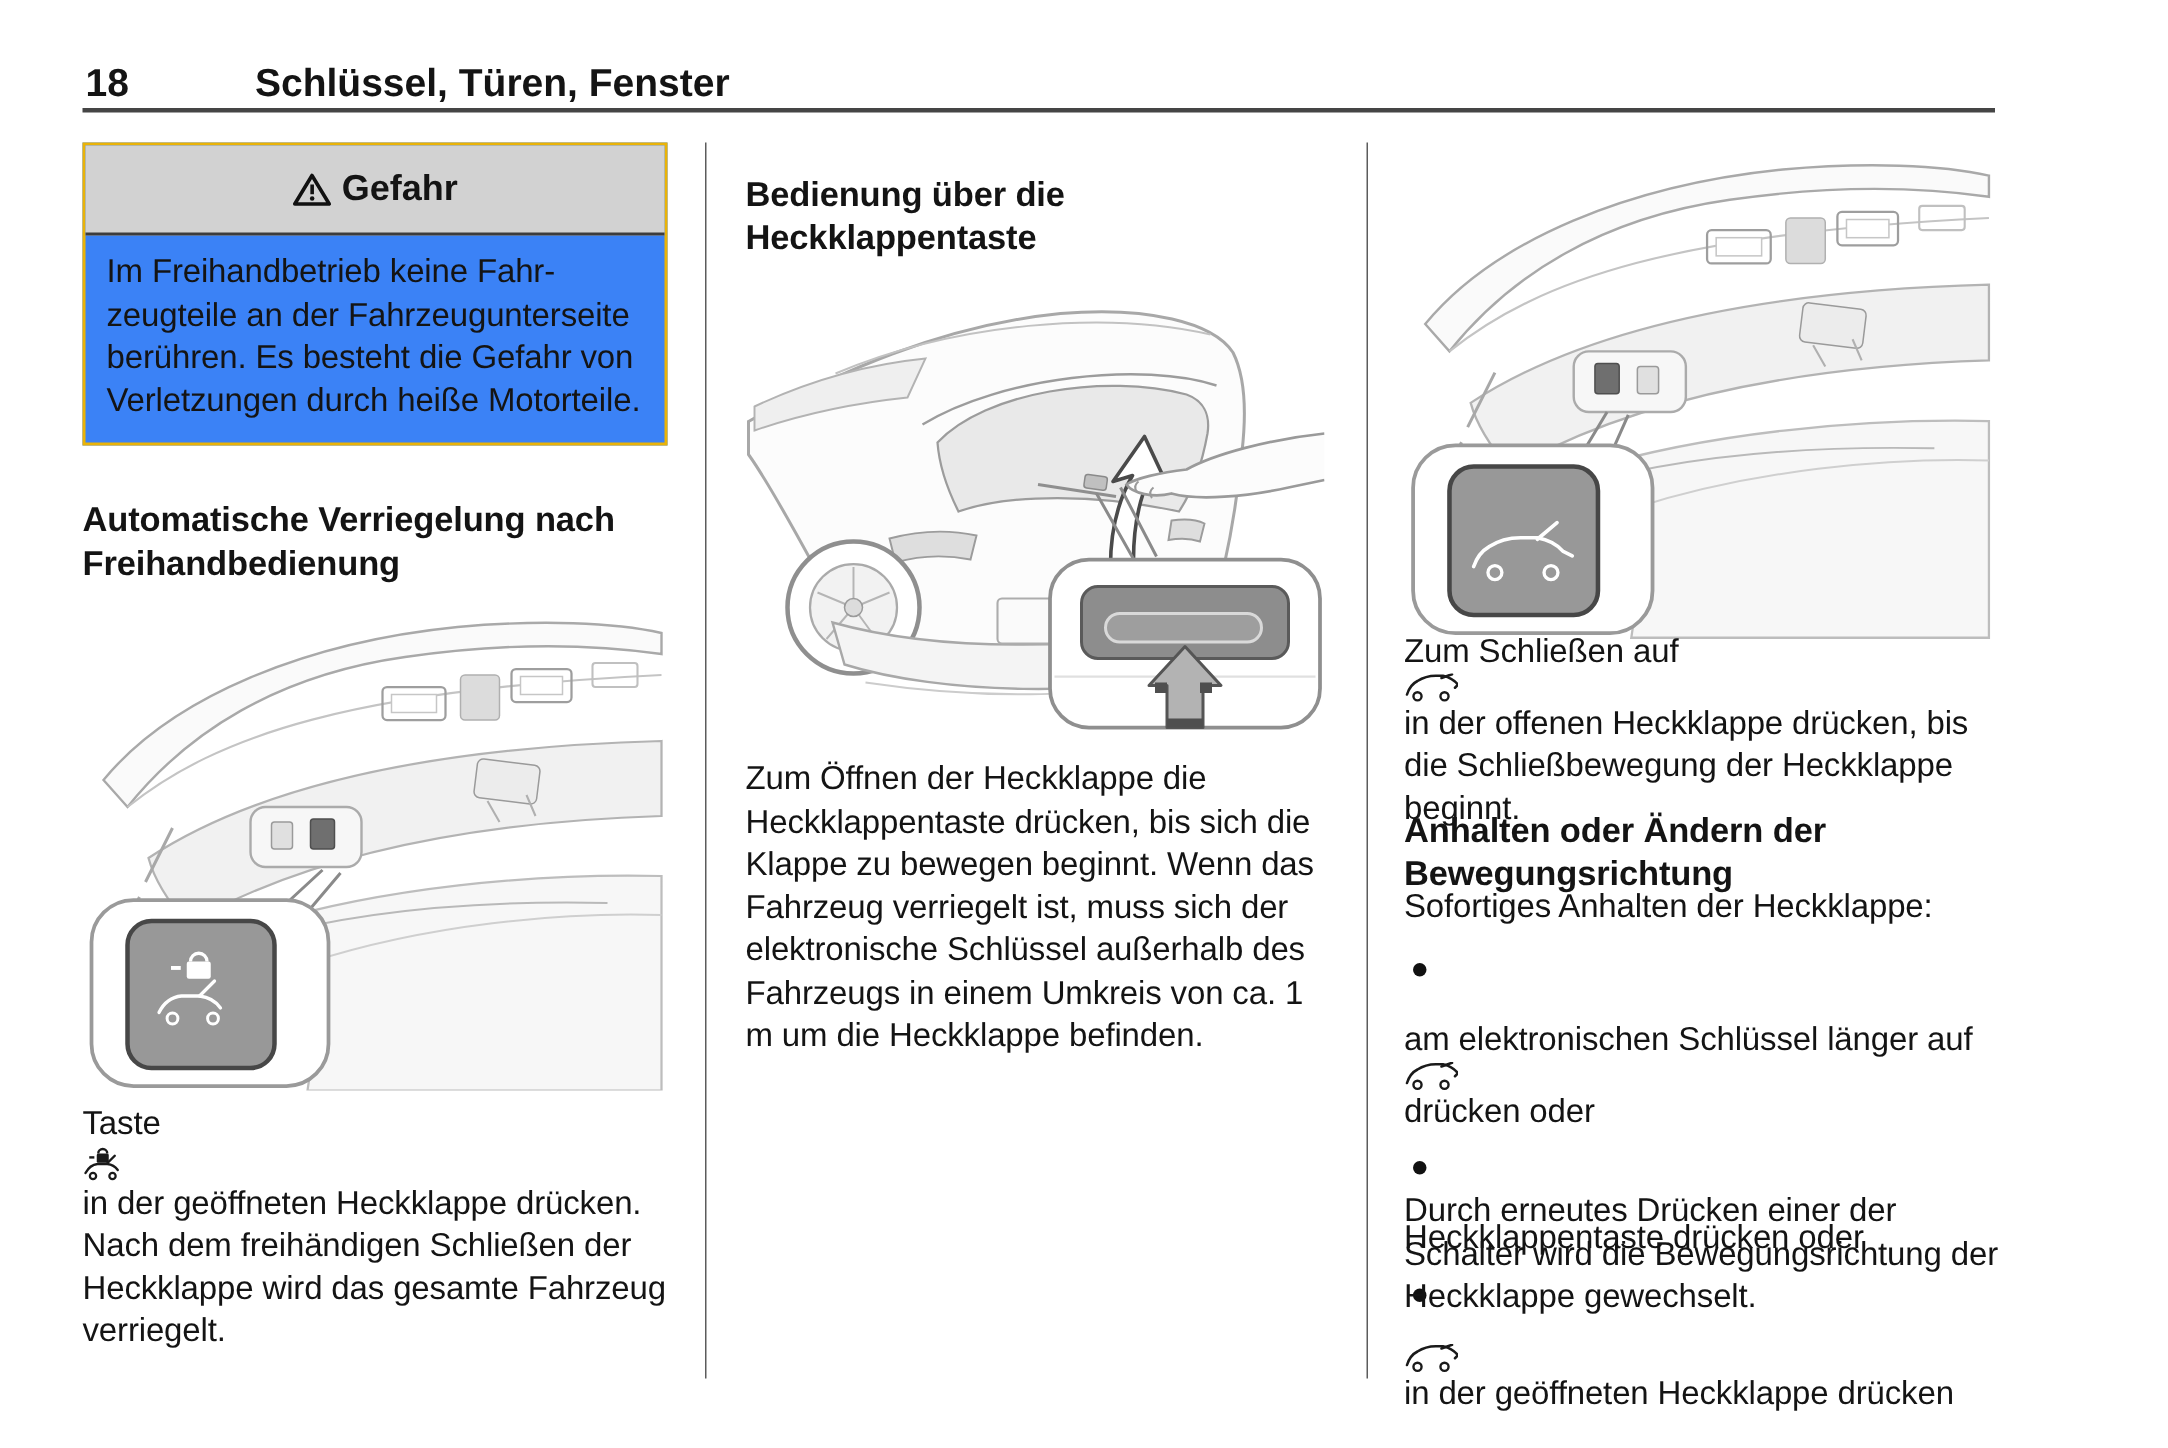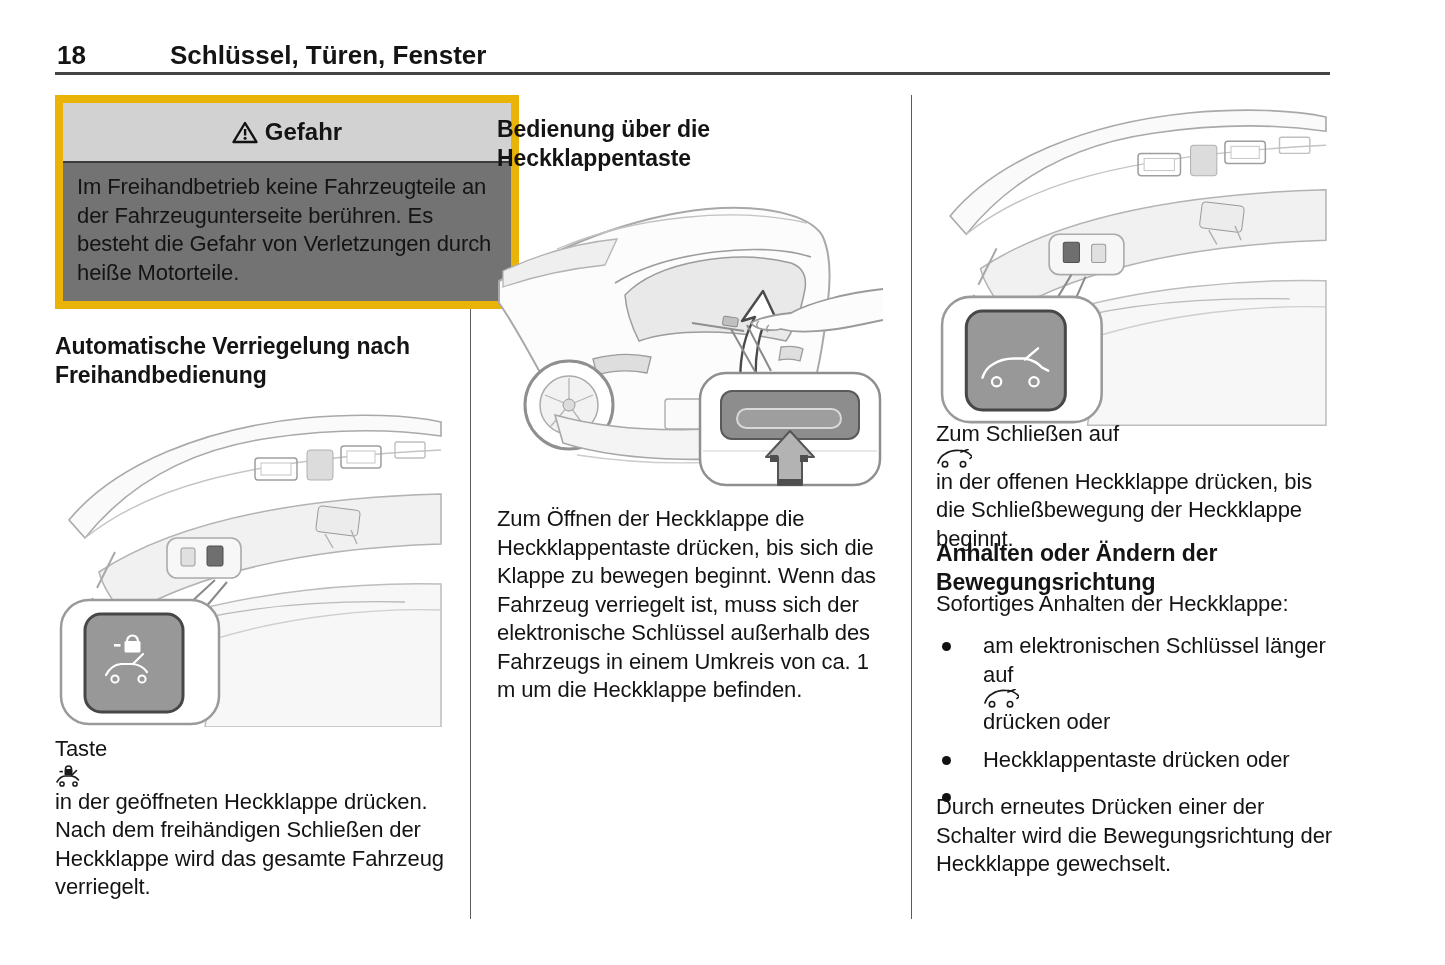--- a/index.html
+++ b/index.html
@@ -17,26 +17,26 @@
   
   .col{position:absolute;top:95px;}
   .col1{left:55px;width:390px;}
   .col2{left:497px;width:386px;}
   .col3{left:936px;width:396px;}
   p,h2{margin:0;}
   .body-text{font-size:22px;line-height:28.5px;letter-spacing:-0.1px;}
   .heading{font-size:23px;line-height:29px;font-weight:bold;letter-spacing:-0.1px;}
   .abs{position:absolute;}
   
-  .warnbox{position:absolute;left:0;top:0;width:464px;border:8px solid #eab308;box-sizing:border-box;background:#737373;}
+  .warnbox{position:absolute;left:0;top:0;width:390px;border:2px solid #eab308;box-sizing:border-box;background:#3b82f6;}
   .warnhead{height:58px;background:#d2d2d2;border-bottom:2px solid #3c3c3c;display:flex;align-items:center;justify-content:center;gap:7px;font-size:24px;font-weight:bold;}
   .warnbody{padding:10px 2px 14px 14px;}
   
   .bullets{position:absolute;left:0;width:396px;}
-  .bullet{display:flex;margin-bottom:9px;}
+  .bullet{display:flex;margin-bottom:9px;flex-direction:column;}
   .bullet .dot{width:47px;flex:0 0 47px;}
   .bullet .dot i{display:block;width:9px;height:9px;border-radius:50%;background:#111;margin:10px 0 0 6px;}
   .bullet .btxt{flex:1;}
   .inline-ic{vertical-align:-3px;}
   svg{display:block;}
   .illus{position:absolute;left:0;}
 </style>
 </head>
 <body>
 
@@ -215,19 +215,25 @@
       <div class="bullet">
         <span class="dot">
             <i></i>
           </span>
         <span class="btxt">Heckklappentaste drücken oder</span>
       </div>
       <div class="bullet">
         <span class="dot">
             <i></i>
           </span>
+        <span class="btxt"><span></span><svg class="inline-ic" width="36" height="19" viewBox="0 0 36 19">
+              <path d="M2,14 q2,-6.5 7,-9 q6,-4 14,-3.5 h3 q6.5,1.5 10,6 l-2,2" stroke="#1a1a1a" stroke-width="1.7" fill="none" stroke-linecap="round"></path>
+              <circle cx="9" cy="15.2" r="2.7" fill="none" stroke="#1a1a1a" stroke-width="1.6"></circle>
+              <circle cx="27" cy="15.2" r="2.7" fill="none" stroke="#1a1a1a" stroke-width="1.6"></circle>
+              <path d="M25,3 l7,-2.5" stroke="#1a1a1a" stroke-width="1.7" stroke-linecap="round"></path>
+            </svg><span> in der geöffneten Heck­klappe drücken</span></span>
       </div>
     </div>
 
     <p class="body-text abs" style="top:698px;width:396px;">Durch erneutes Drücken einer der Schalter wird die Bewegungsrichtung der Heckklappe gewechselt.</p>
   </div>
 
 </div>
 
 </body></html>

